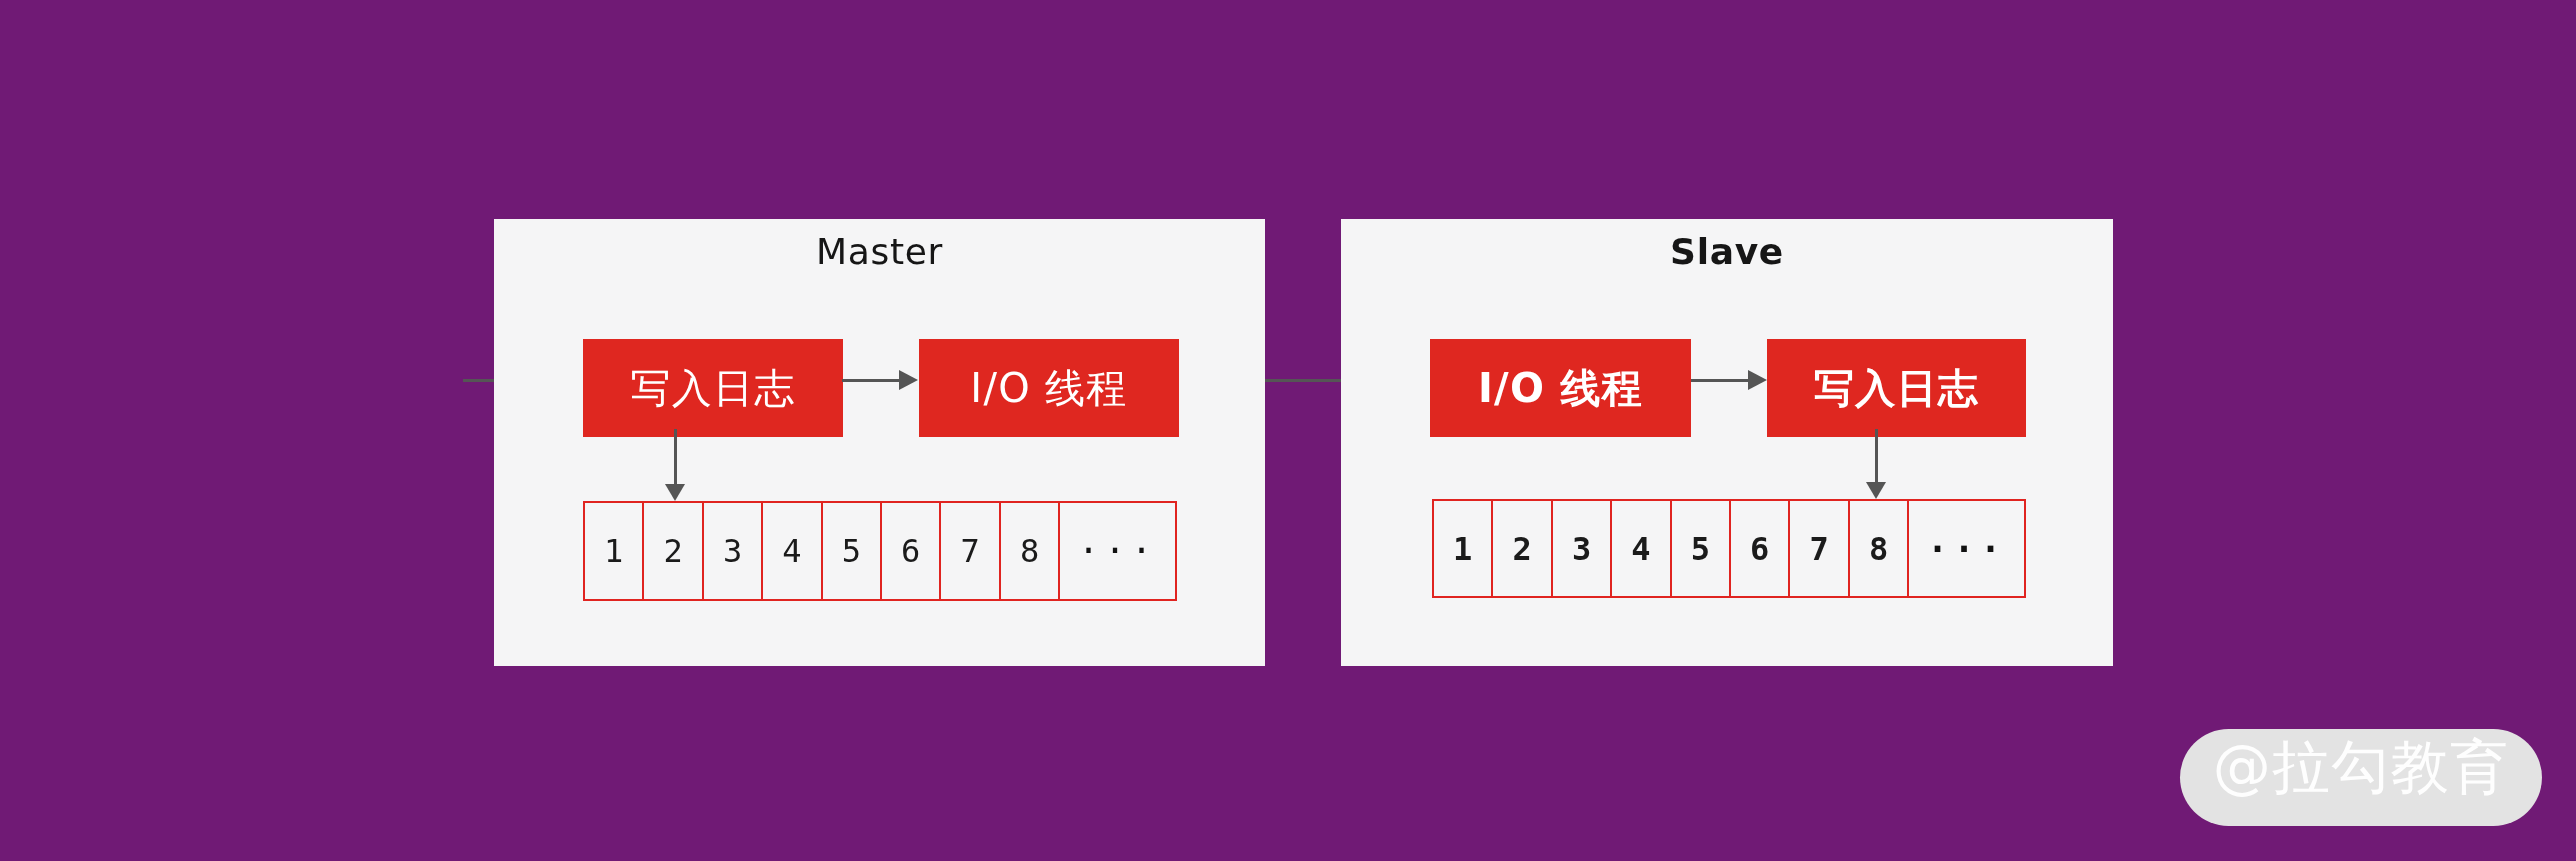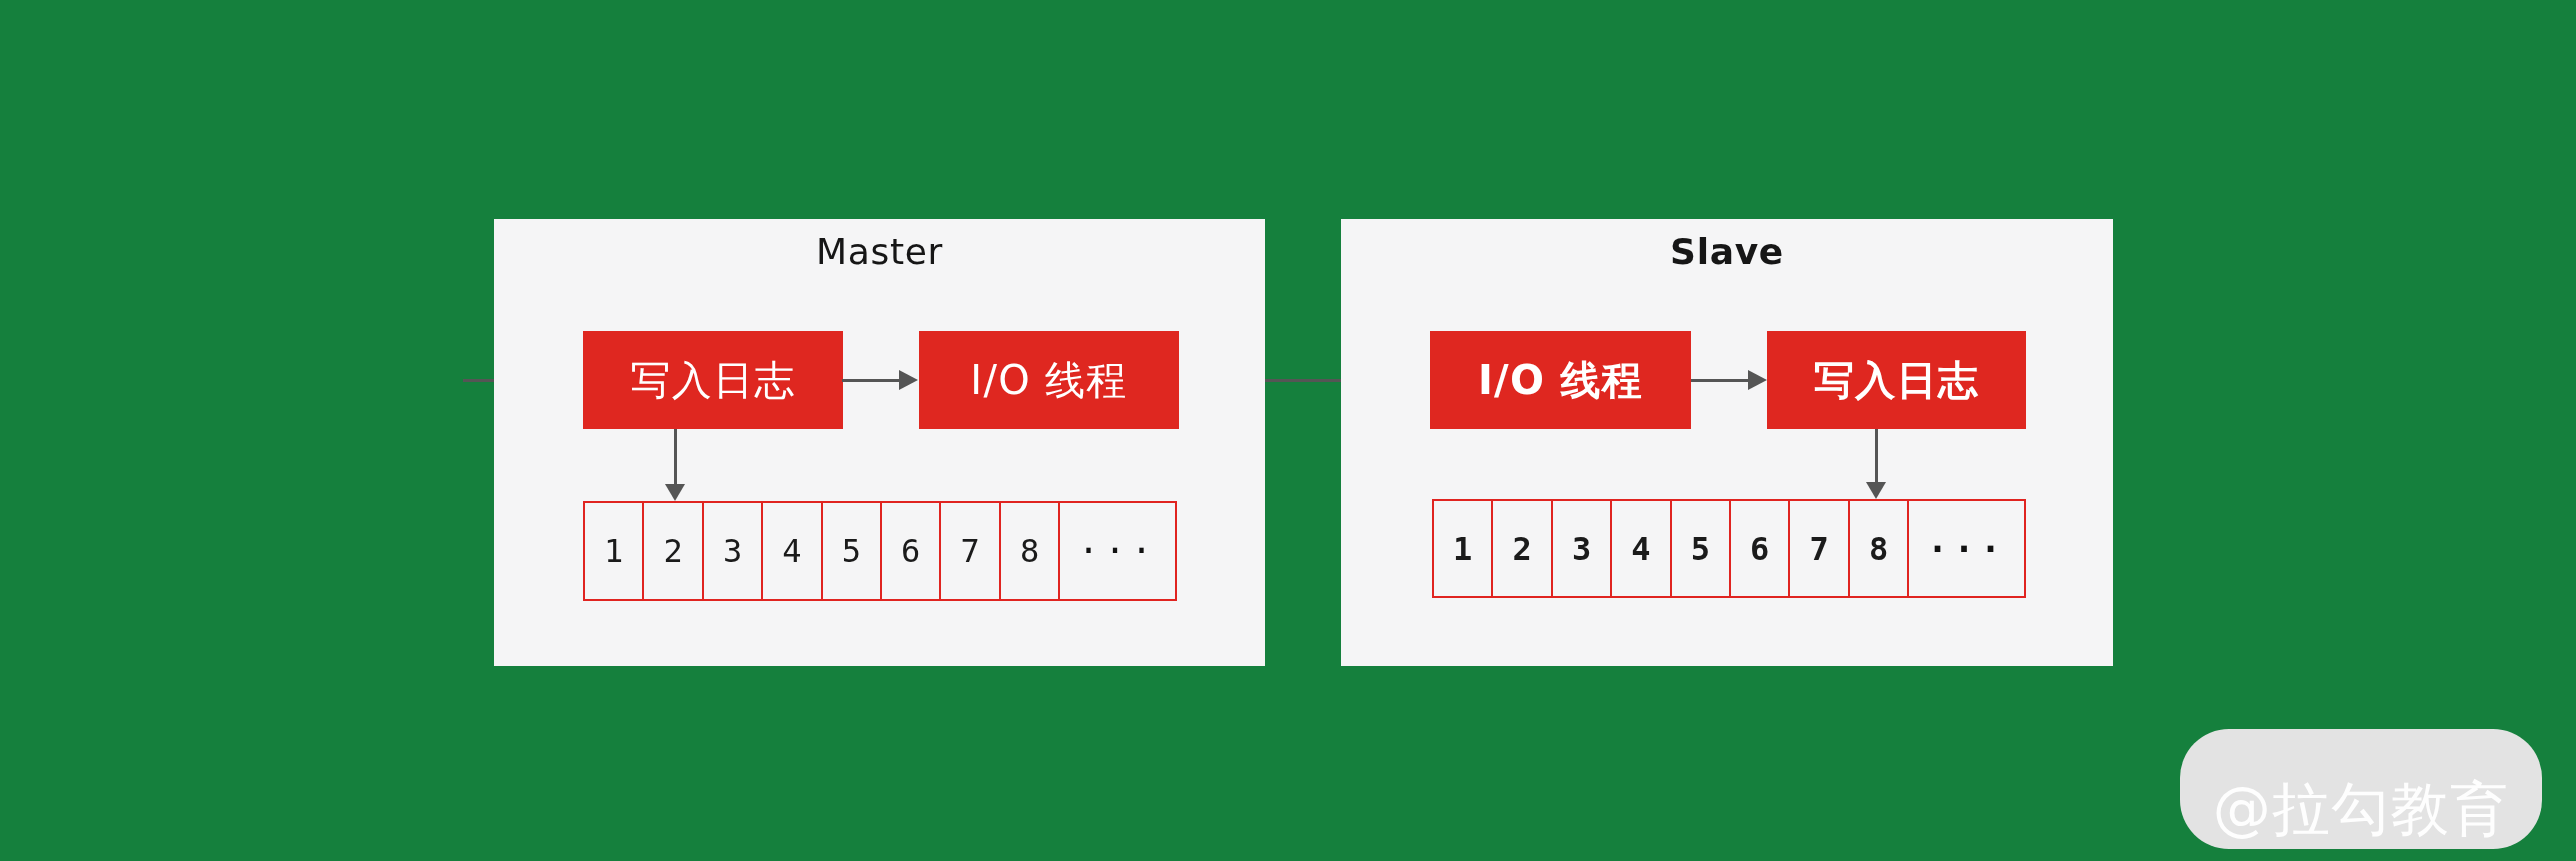--- a/index.html
+++ b/index.html
@@ -1,30 +1,30 @@
 <!DOCTYPE html>
 <html style="font-size:10.7px"><head>
 <meta charset="utf-8">
 <style>
   html,body{margin:0;padding:0;background:#ffffff;}
   .canvas{
-    position:relative;width:2576px;height:861px;background:#15803d;overflow:hidden;
+    position:relative;width:2576px;height:861px;background:#701a75;overflow:hidden;
     font-family:"DejaVu Sans","Liberation Sans",sans-serif;
   }
   
   .panel{position:absolute;top:219px;height:447px;background:#f5f5f6;}
   .panel--master{left:494px;width:771px;}
   .panel--slave{left:1341px;width:772px;font-weight:bold;}
   .panel-title{
     position:absolute;top:13.4px;left:0;width:100%;text-align:center;
     font-size:36px;line-height:40px;color:#161616;letter-spacing:0.7px;
   }
   
   .node{
-    position:absolute;top:112px;height:98px;background:#df2720;
+    position:absolute;top:120px;height:98px;background:#df2720;
     display:flex;align-items:center;justify-content:center;
     color:#ffffff;font-size:40px;letter-spacing:1.3px;white-space:nowrap;
   }
   .node--m-write{left:89px;width:260px;}
   .node--m-io{left:425px;width:260px;}
   .node--s-io{left:89px;width:261px;}
   .node--s-write{left:426px;width:259px;}
   
   .harrow{position:absolute;height:21px;}
   .harrow .line{position:absolute;left:0;right:17.4px;top:8.7px;height:3.4px;background:#555555;}
@@ -55,23 +55,23 @@
   .cell{
     flex:1;display:flex;align-items:center;justify-content:center;
     border-left:2px solid #e02420;
     font-family:"DejaVu Sans Mono","Liberation Mono",monospace;
     font-size:32px;color:#1b1b1b;
   }
   .cell:first-child{border-left:none;}
   .cell--wide{flex:2;font-size:35px;letter-spacing:5.4px;color:#111111;}
   
   .watermark{
-    position:absolute;left:2180px;top:729px;width:362px;height:120px;
+    position:absolute;left:2180px;top:729px;width:362px;height:97px;
     background:#e3e3e3;border-radius:49px;
-    display:flex;align-items:flex-end;justify-content:center;
+    display:flex;align-items:flex-start;justify-content:center;
     color:rgba(255,255,255,0.96);font-size:58px;letter-spacing:1.3px;white-space:nowrap;
   }
 </style>
 </head>
 <body>
 
 <div class="canvas">
 
   <div class="harrow harrow--in">
     <div class="line"></div>

